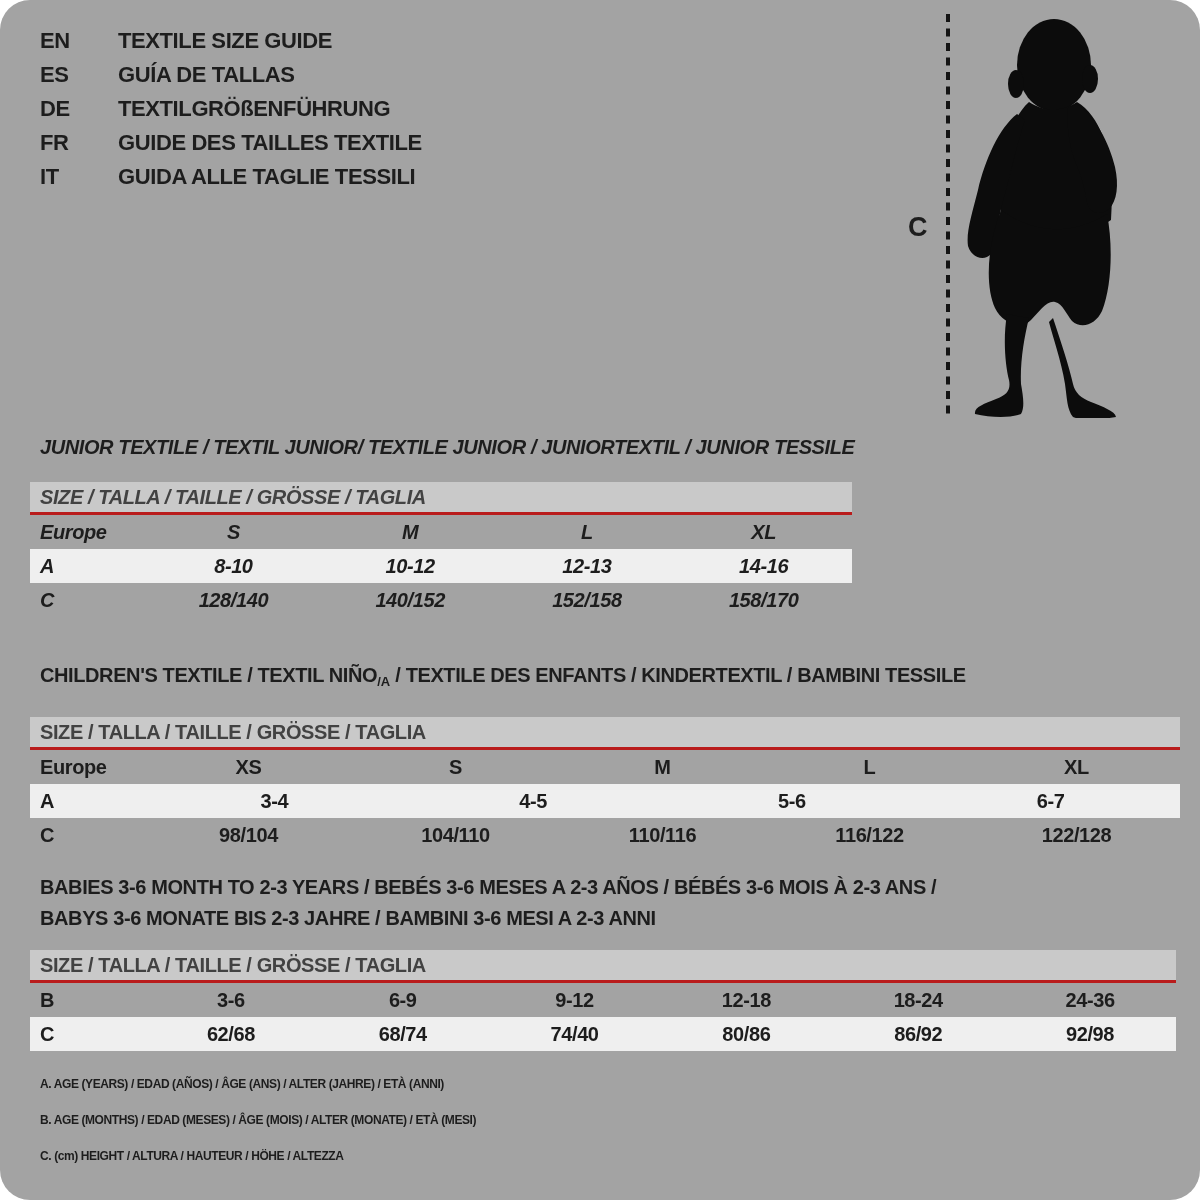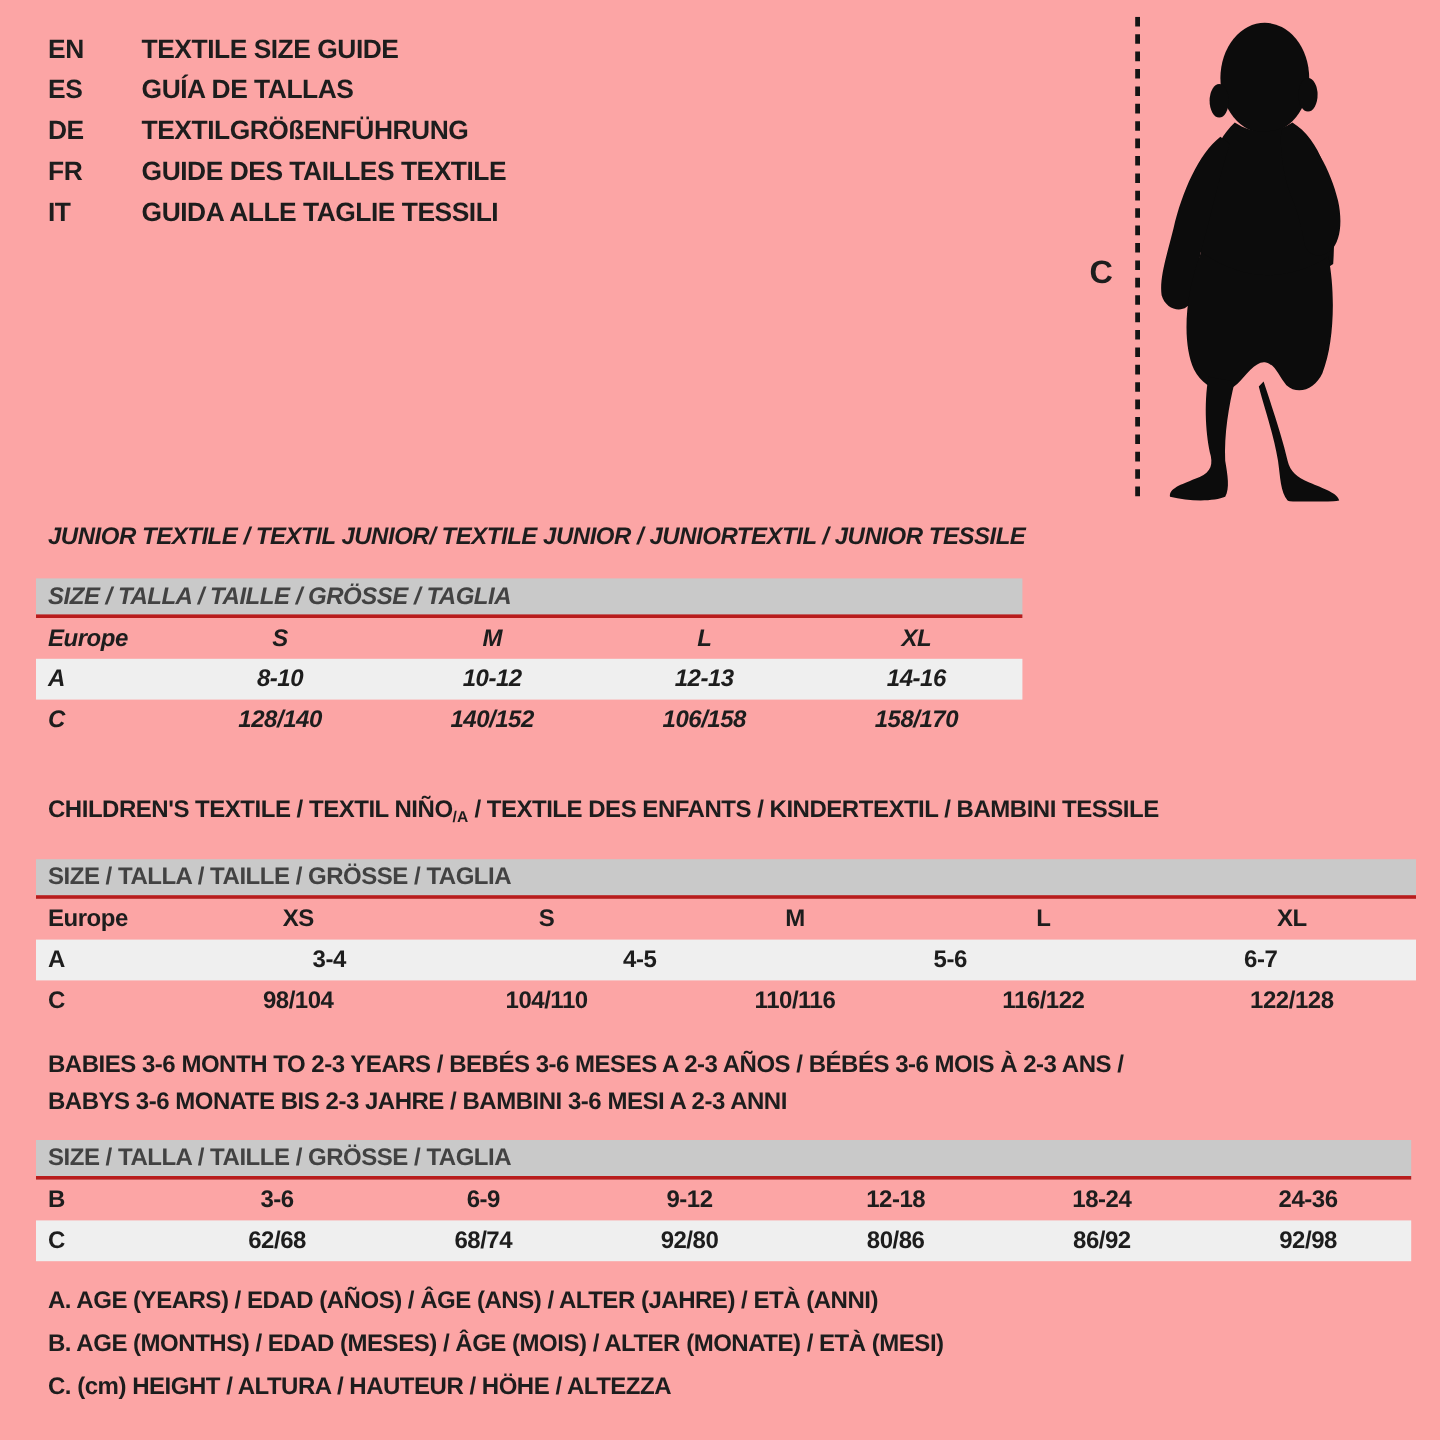--- a/index.html
+++ b/index.html
@@ -1,19 +1,20 @@
 <!DOCTYPE html>
 <html><head>
 <meta charset="utf-8">
 <style>
   html,body{margin:0;padding:0;background:#fff;}
   #page{
-    position:relative;width:1200px;height:1200px;background:#fca5a5;overflow:hidden;
+    position:relative;width:1200px;height:1200px;background:#a3a3a3;overflow:hidden;
     font-family:"Liberation Sans",sans-serif;font-weight:bold;color:#1d1d1d;
     letter-spacing:-0.4px;
+    border-radius:30px;
   }
   
   .lang{position:absolute;left:40px;top:24px;font-size:22px;}
   .lrow{display:flex;height:34px;align-items:center;}
   .lcode{width:78px;}
   
   .dash{position:absolute;left:944px;top:14px;}
   .figc{position:absolute;left:908px;top:212px;font-size:27px;}
   .baby{position:absolute;left:963px;top:18px;}
   
@@ -26,21 +27,21 @@
   .sub{font-size:13px;vertical-align:-4px;letter-spacing:0;}
   .band{
     background:#c9c9c9;color:#424242;height:30px;line-height:30px;
     padding-left:10px;font-size:20px;border-bottom:3px solid #b91c1c;
   }
   .row{display:flex;height:34px;line-height:34px;font-size:20px;justify-content:space-between;}
   .rows .row:nth-child(even){background:#efefef;}
   .lab{width:105px;padding-left:10px;}
   .cell{flex:1;text-align:center;}
   
-  .legend{position:absolute;left:40px;top:1066px;font-size:20px;line-height:36px;}
+  .legend{position:absolute;left:40px;top:1066px;font-size:12px;line-height:36px;}
 </style>
 </head>
 <body>
 
 <div id="page">
 
   <div class="lang">
     <div class="lrow">
       <span class="lcode">EN</span>
       <span>TEXTILE SIZE GUIDE</span>
@@ -94,21 +95,21 @@
         <div class="lab">A</div>
         <div class="cell">8-10</div>
         <div class="cell">10-12</div>
         <div class="cell">12-13</div>
         <div class="cell">14-16</div>
       </div>
       <div class="row">
         <div class="lab">C</div>
         <div class="cell">128/140</div>
         <div class="cell">140/152</div>
-        <div class="cell">106/158</div>
+        <div class="cell">152/158</div>
         <div class="cell">158/170</div>
       </div>
     </div>
   </section>
 
   <section class="sec sec-children">
     <div class="h"><span>CHILDREN'S TEXTILE / TEXTIL NIÑO</span><span class="sub">/A</span><span> / TEXTILE DES ENFANTS / KINDERTEXTIL / BAMBINI TESSILE</span></div>
     <div class="band">SIZE / TALLA / TAILLE / GRÖSSE / TAGLIA</div>
     <div class="rows">
       <div class="row">
@@ -150,21 +151,21 @@
         <div class="cell">6-9</div>
         <div class="cell">9-12</div>
         <div class="cell">12-18</div>
         <div class="cell">18-24</div>
         <div class="cell">24-36</div>
       </div>
       <div class="row">
         <div class="lab">C</div>
         <div class="cell">62/68</div>
         <div class="cell">68/74</div>
-        <div class="cell">92/80</div>
+        <div class="cell">74/40</div>
         <div class="cell">80/86</div>
         <div class="cell">86/92</div>
         <div class="cell">92/98</div>
       </div>
     </div>
   </section>
 
   <div class="legend">
     <div>A. AGE (YEARS) / EDAD (AÑOS) / ÂGE (ANS) / ALTER (JAHRE) / ETÀ (ANNI)</div>
     <div>B. AGE (MONTHS) / EDAD (MESES) / ÂGE (MOIS) / ALTER (MONATE) / ETÀ (MESI)</div>

